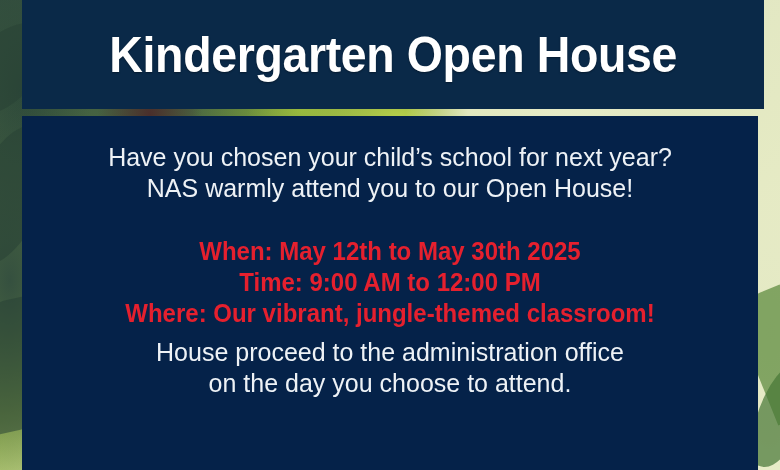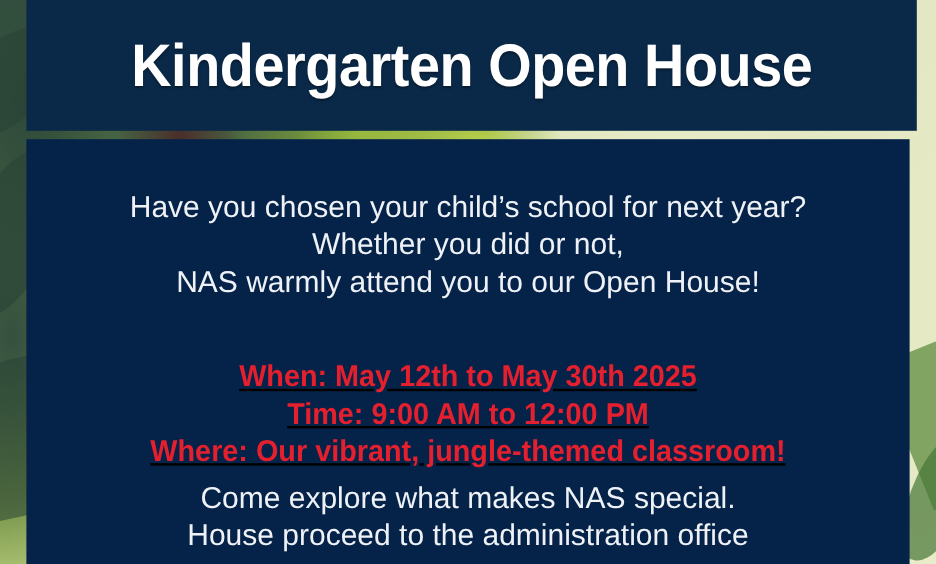--- a/index.html
+++ b/index.html
@@ -78,34 +78,34 @@
   }
 
   .body-panel {
     position: absolute;
     left: 22px;
     top: 116px;
     width: 736px;
     height: 354px;
     background: #052249;
     box-sizing: border-box;
-    padding: 32px 18px 0 18px;
+    padding: 16px 18px 0 18px;
     text-align: center;
   }
 
   .intro-block { margin-top: 10px; }
   .intro-line {
     color: #eef2f6;
     font-size: 25px;
     font-weight: 400;
     line-height: 31px;
     white-space: nowrap;
   }
 
-  .details-block { margin-top: 48px; text-decoration: underline; }
+  .details-block { margin-top: 32px; }
   .detail-line {
     color: #e5202e;
     font-size: 25px;
     font-weight: bold;
     line-height: 31px;
     white-space: nowrap;
     transform: scaleX(0.96);
   }
 
   .closing-block { margin-top: 8px; }
@@ -130,29 +130,28 @@
   <div class="bg-leaf r2"></div>
 
   <div class="title-panel">
     <div class="poster-title">Kindergarten Open House</div>
   </div>
 
   <div class="body-panel">
 
     <div class="intro-block">
       <div class="intro-line">Have you chosen your child’s school for next year?</div>
-      <div class="intro-line">Whether you did or not,</div>
       <div class="intro-line">NAS warmly attend you to our Open House!</div>
     </div>
 
     <div class="details-block">
       <div class="detail-line">When: May 12th to May 30th 2025</div>
       <div class="detail-line">Time: 9:00 AM to 12:00 PM</div>
       <div class="detail-line">Where: Our vibrant, jungle-themed classroom!</div>
     </div>
 
     <div class="closing-block">
-      <div class="closing-line">Come explore what makes NAS special.</div>
       <div class="closing-line">House proceed to the administration office</div>
+      <div class="closing-line">on the day you choose to attend.</div>
     </div>
 
   </div>
 </div>
 
 </body></html>

